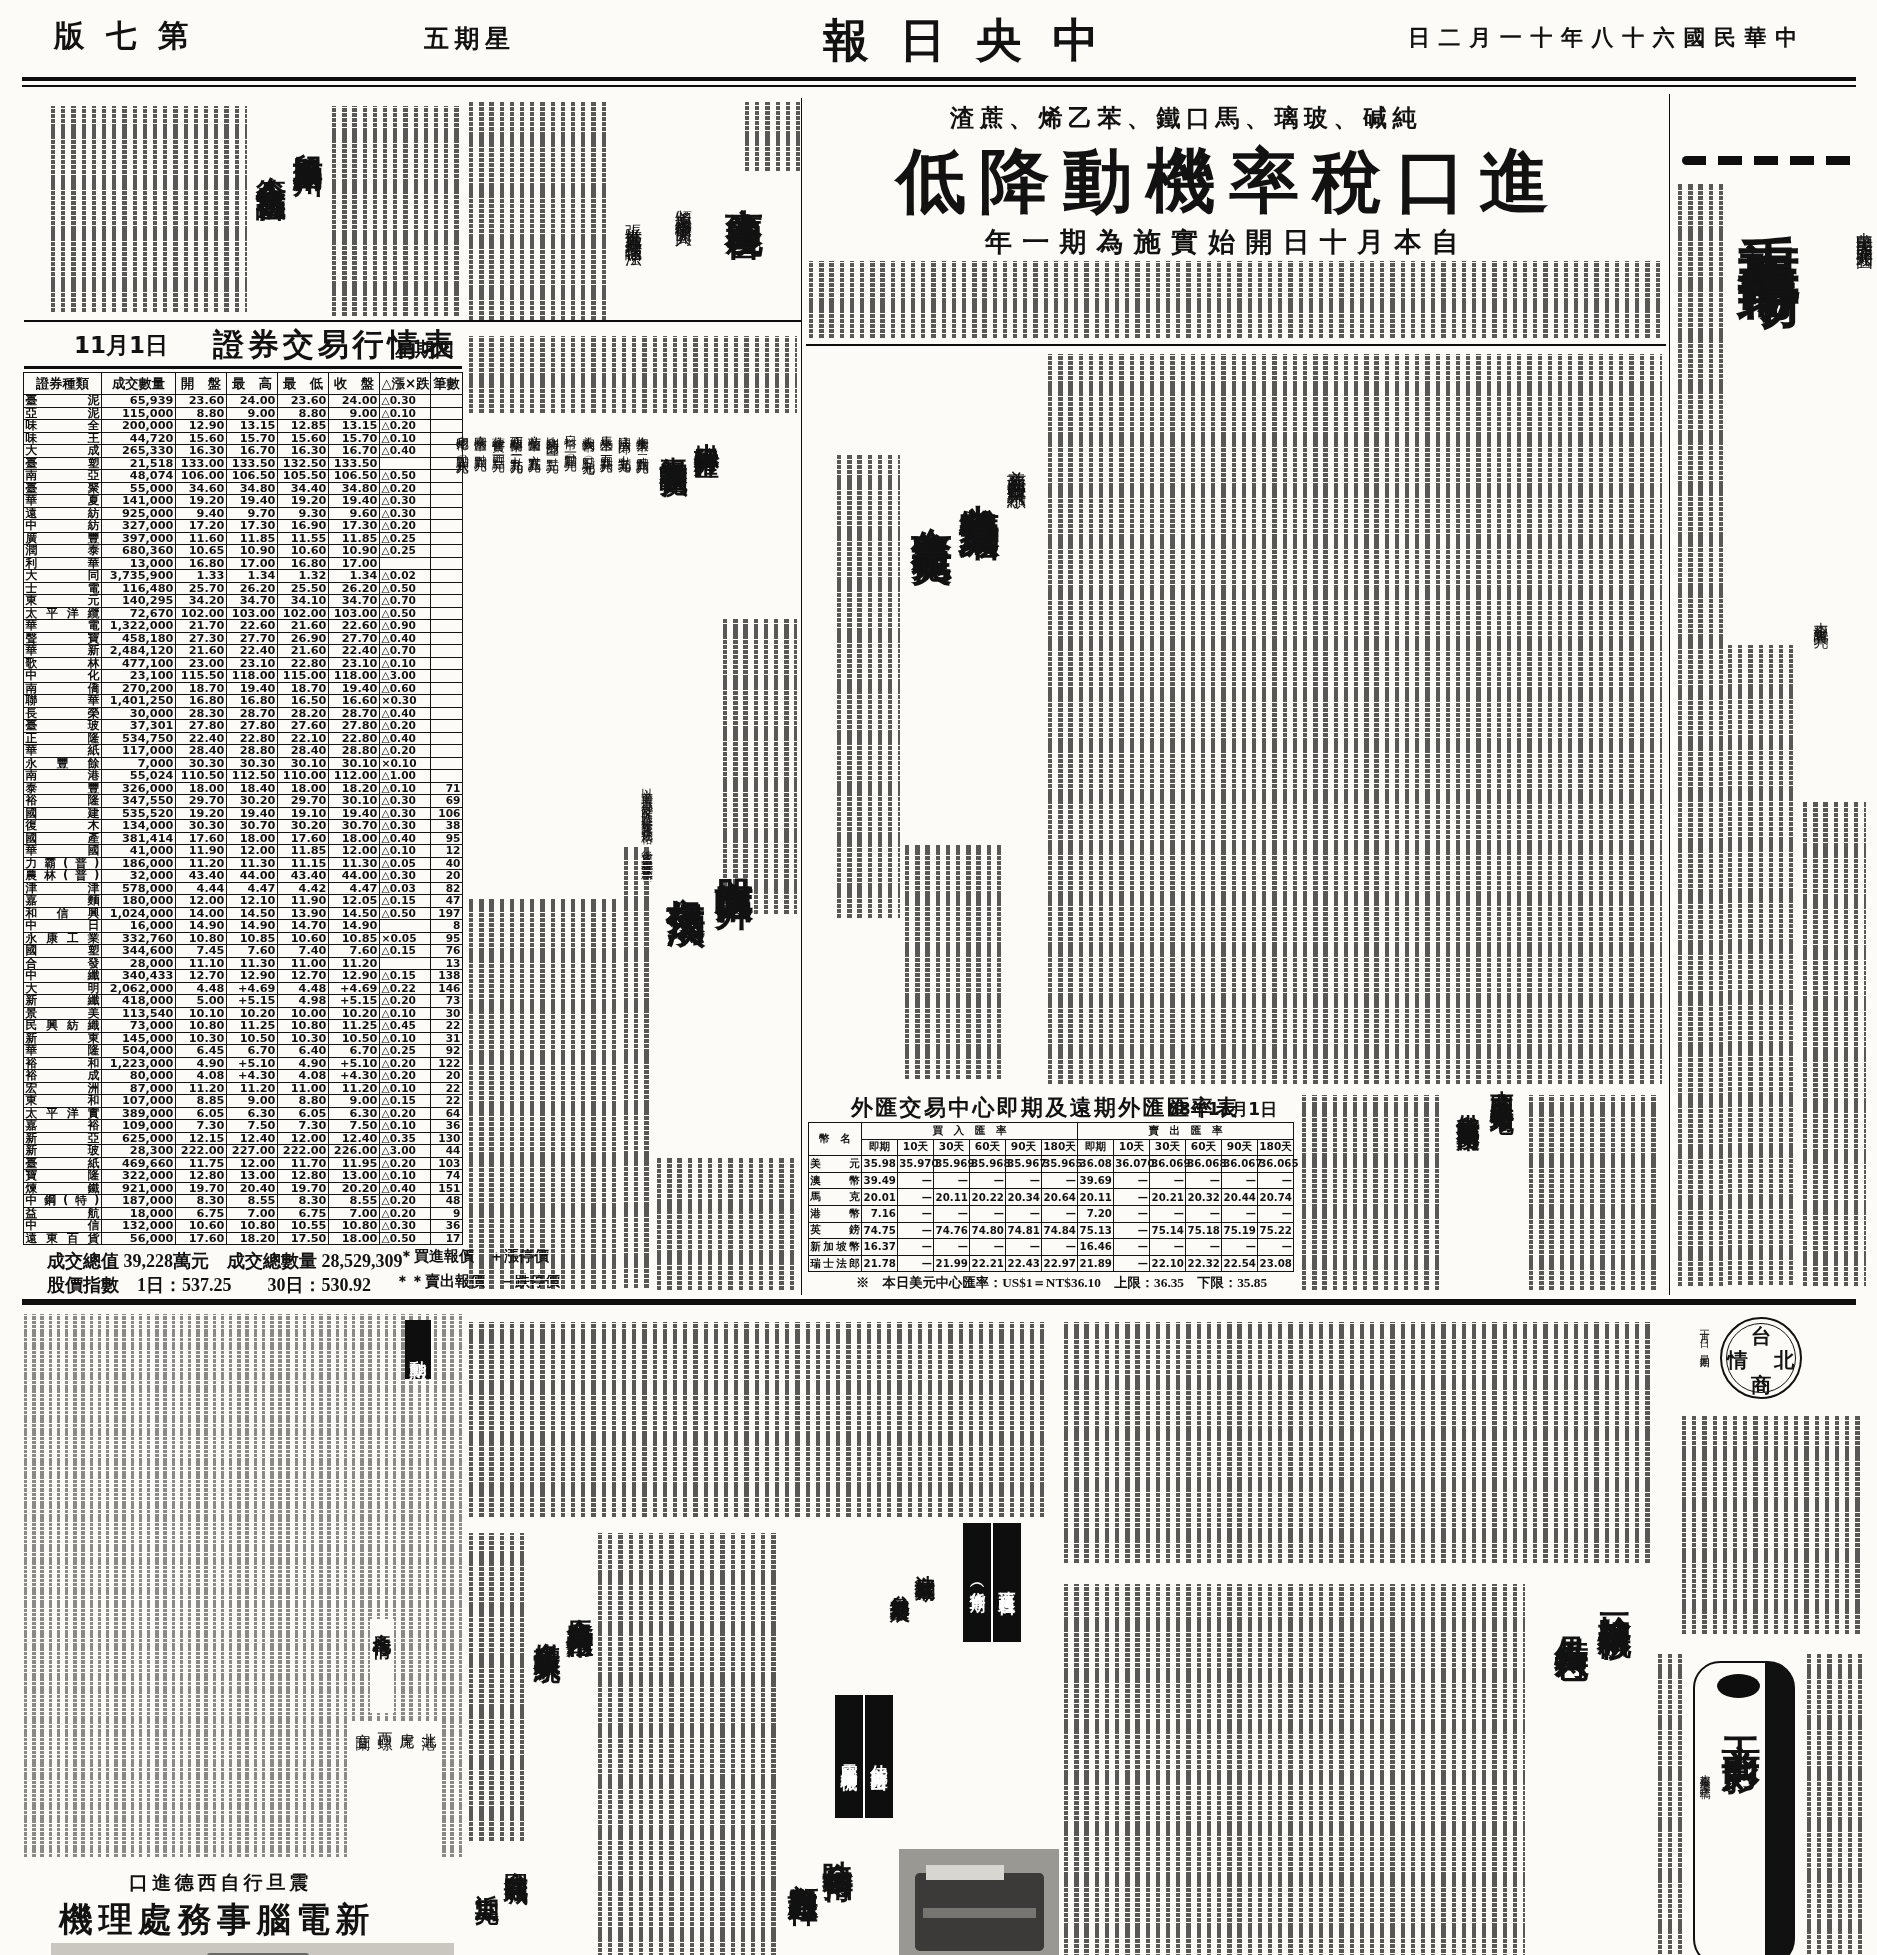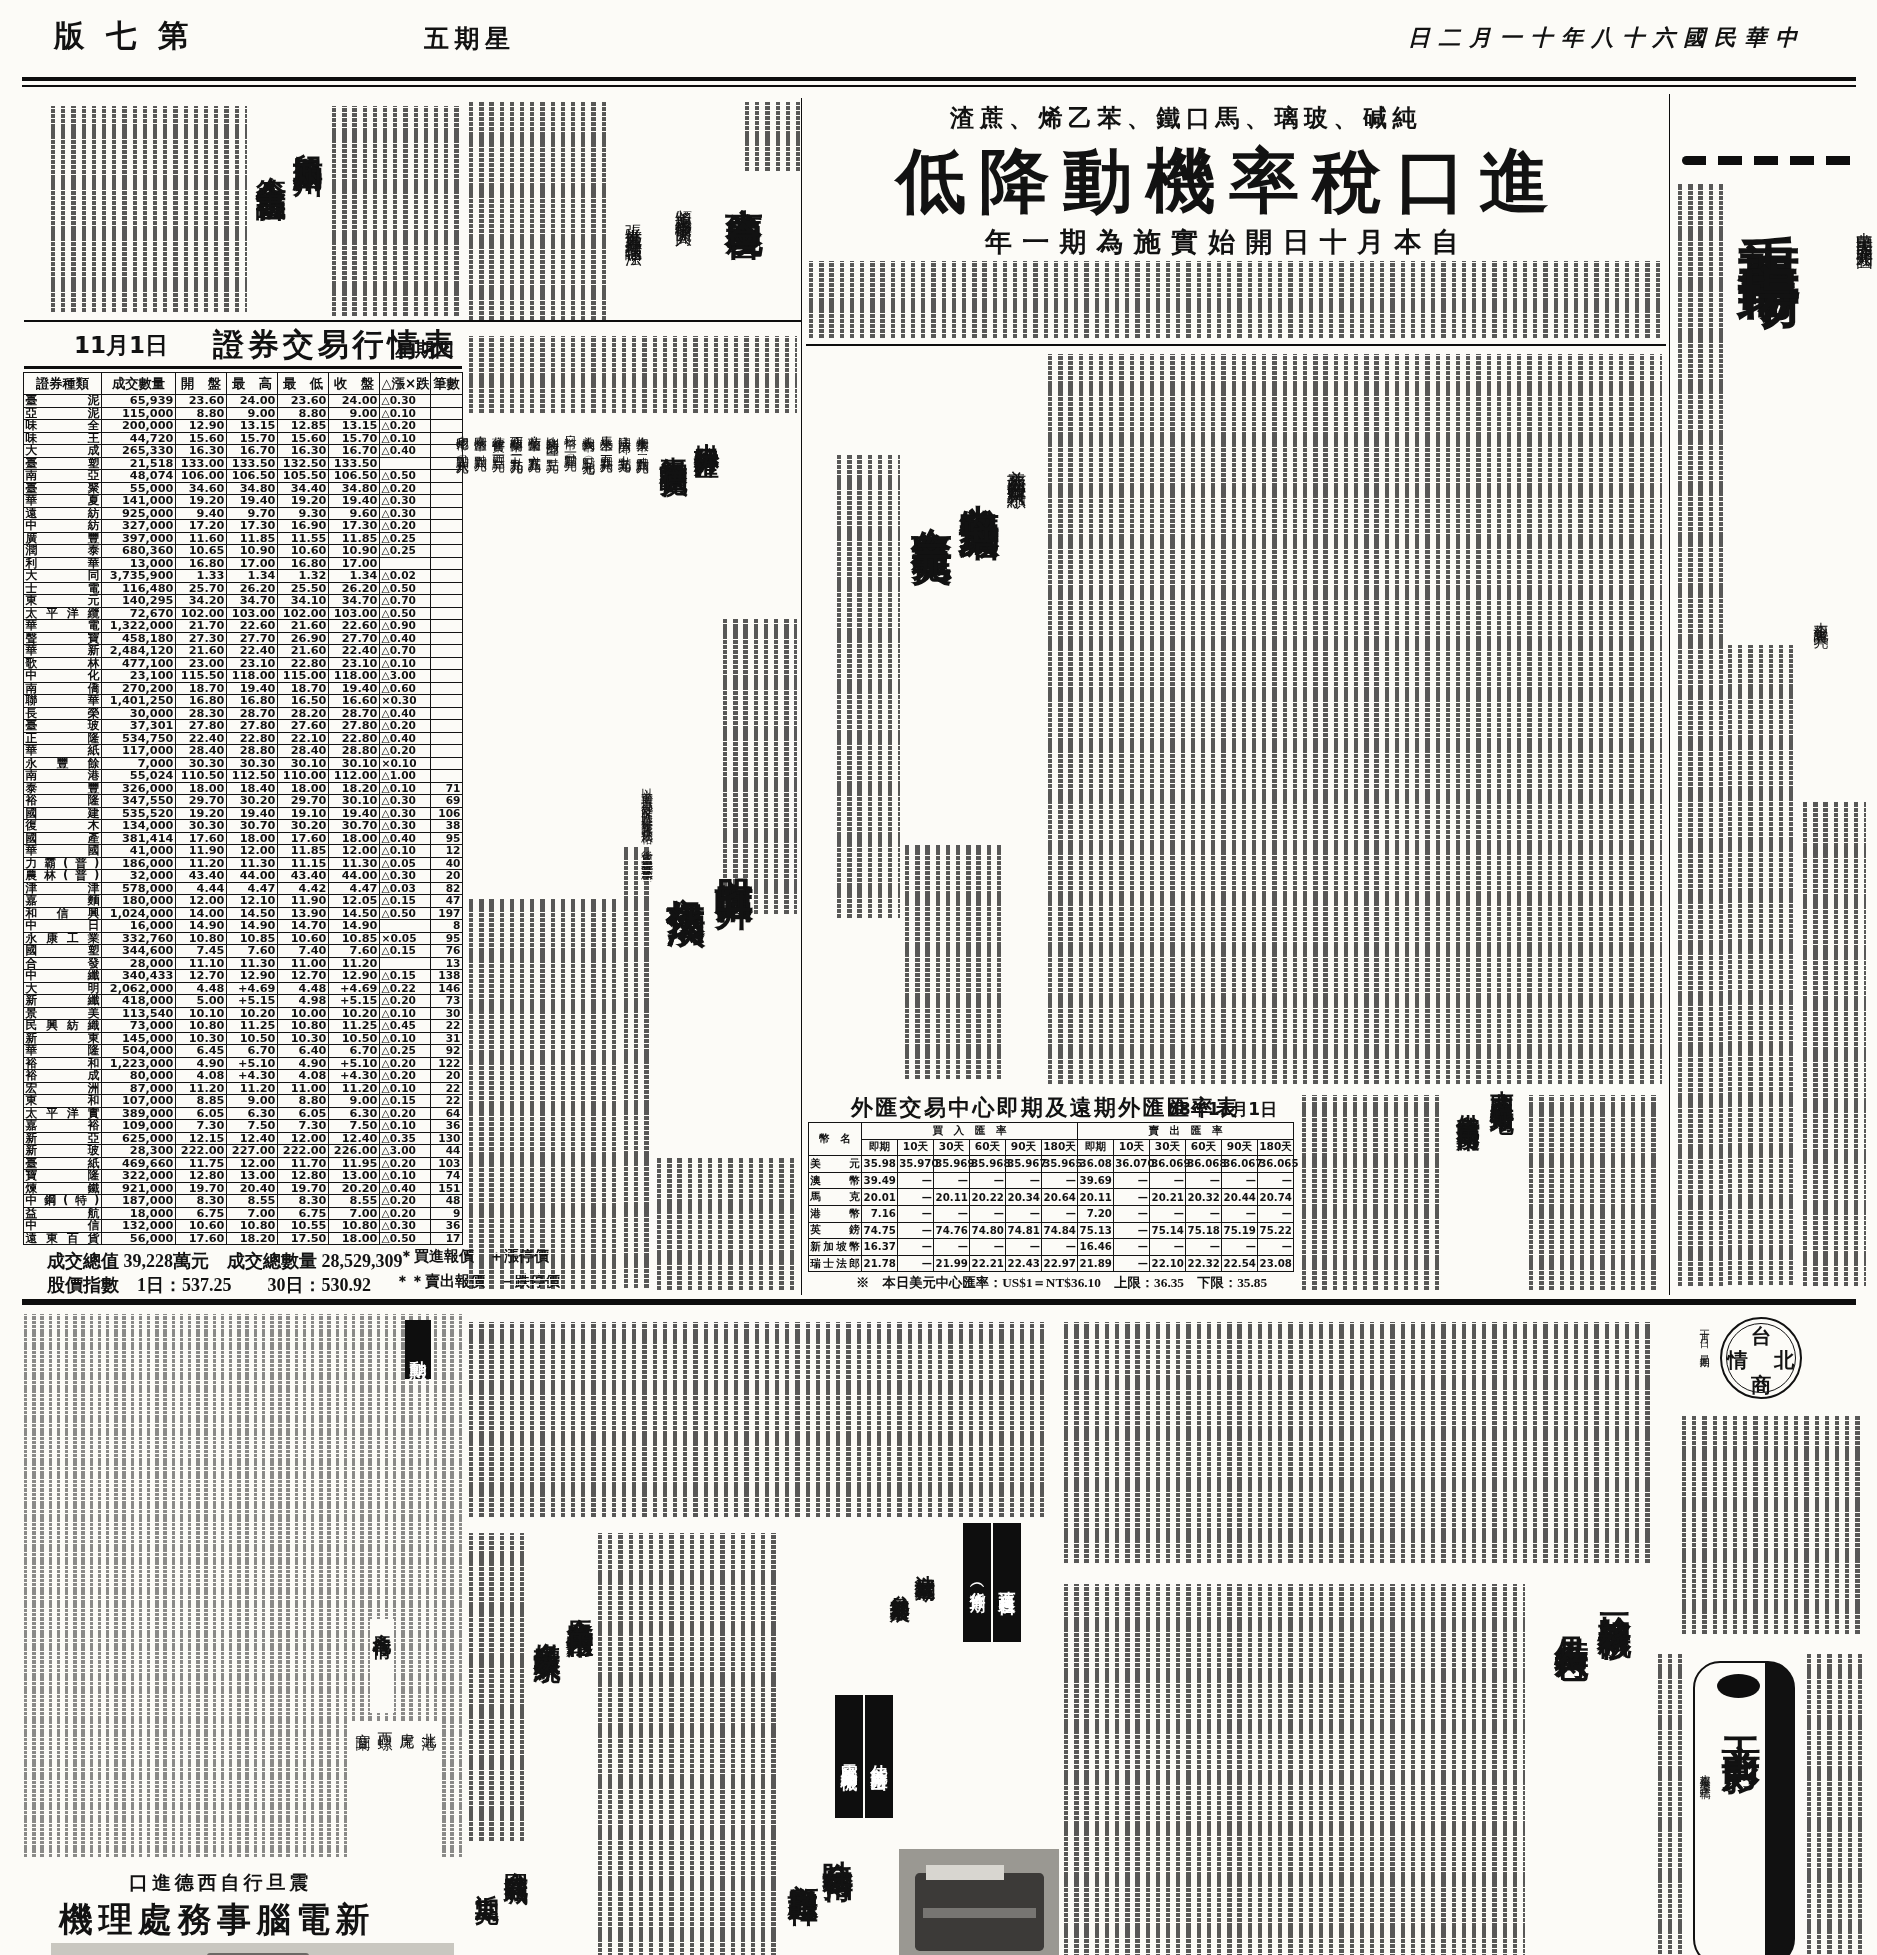--- a/index.html
+++ b/index.html
@@ -42,21 +42,22 @@
   .seal{border:2.7px solid #111;border-radius:50%;}
   .seal .inner{position:absolute;inset:3.9px;border:1.6px solid #111;border-radius:50%;}
 </style>
 </head>
 <body>
 
 <div class="page">
 
   <div class="abs rtl b" style="left:54px;top:15.6px;font-size:30.5px;letter-spacing:21.5px;">第七版</div>
   <div class="abs rtl b" style="left:424px;top:21.5px;font-size:25px;letter-spacing:5.5px;">星期五</div>
-  <div class="abs rtl b" style="left:1408px;top:23px;font-size:22px;letter-spacing:8.6px;font-style:italic;">中華民國六十八年十一月二日</div>
+  <div class="abs rtl b" style="left:823px;top:9.8px;font-size:46px;letter-spacing:30.5px;">中央日報</div>
+  <div class="abs rtl b" style="left:1408px;top:23px;font-size:22px;letter-spacing:8.6px;">中華民國六十八年十一月二日</div>
   <div class="abs hline" style="left:21.5px;top:77px;width:1834px;height:3.9px;"></div>
   <div class="abs hline" style="left:21.5px;top:85px;width:1834px;height:2px;"></div>
 
   <div class="abs vline" style="left:1669px;top:94px;height:1201px;"></div>
   <div class="abs orn" style="left:1682px;top:156px;width:176px;"></div>
   <div class="abs v" style="left:1853px;top:219px;height:587px;font-size:17px;">中華民國與南非共和國</div>
   <div class="abs v b" style="left:1727px;top:184px;height:438px;font-size:62px;letter-spacing:7px;">重視南非市場</div>
   <div class="abs v" style="left:1811px;top:610px;height:164px;font-size:15px;">本報記者吳亮</div>
   <div class="abs gk" style="left:1678px;top:184px;width:45px;height:1103px;"></div>
   <div class="abs gk" style="left:1728px;top:645px;width:70px;height:641px;"></div>

